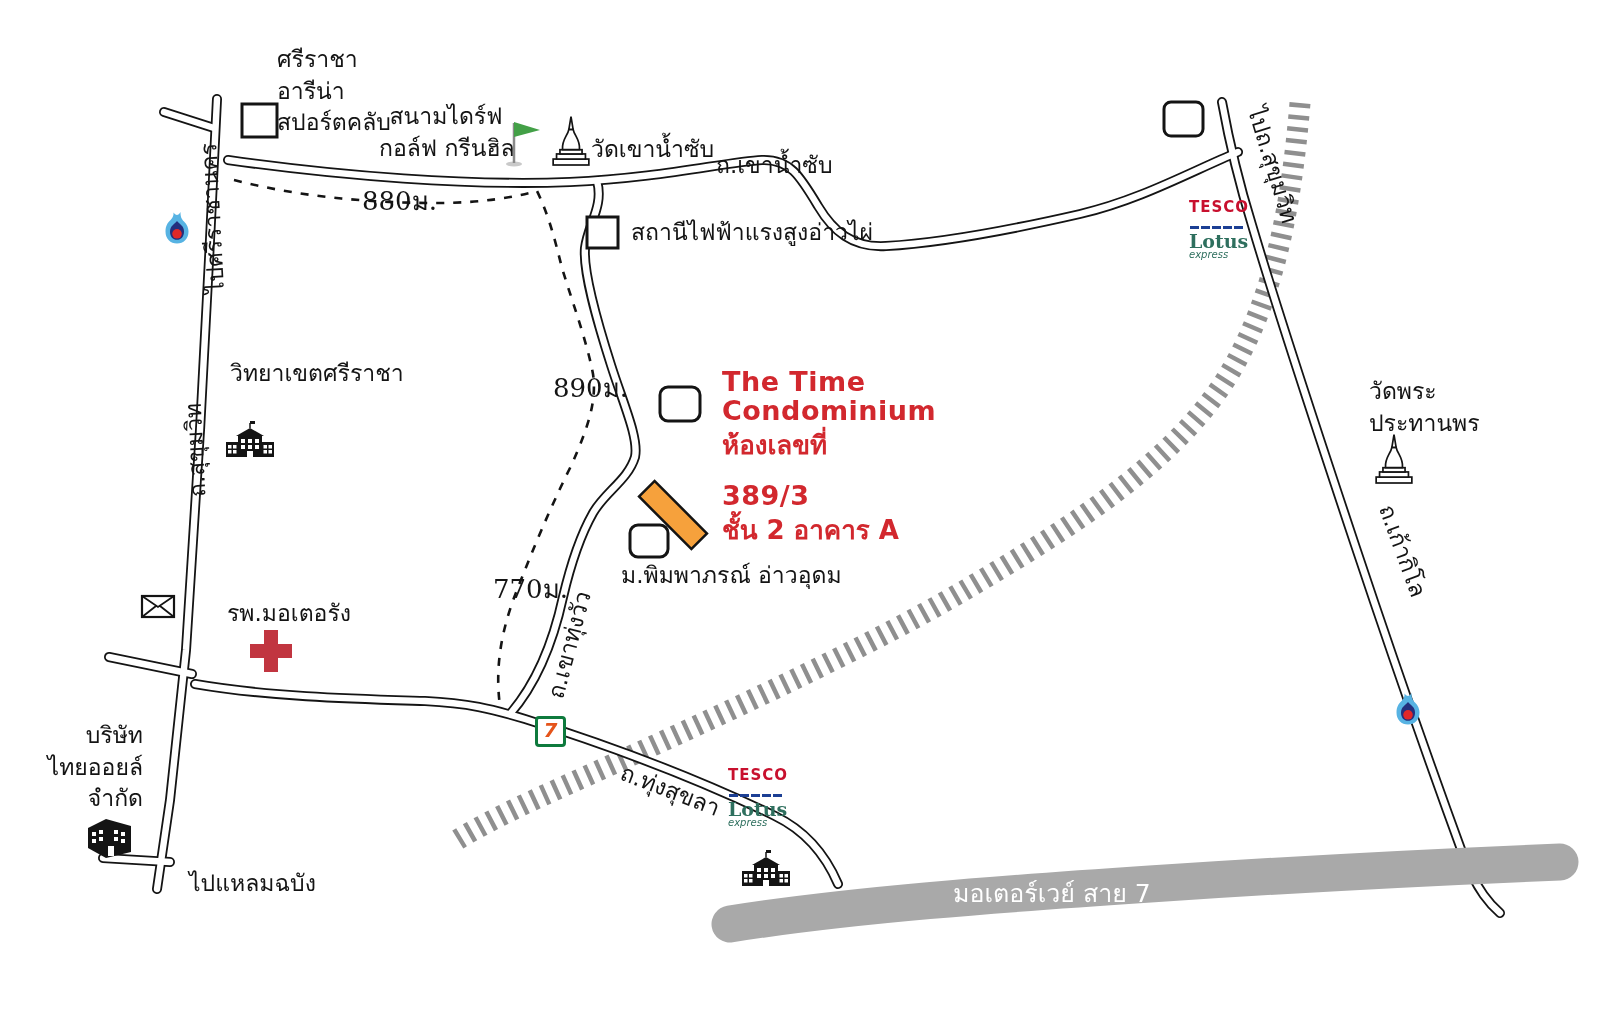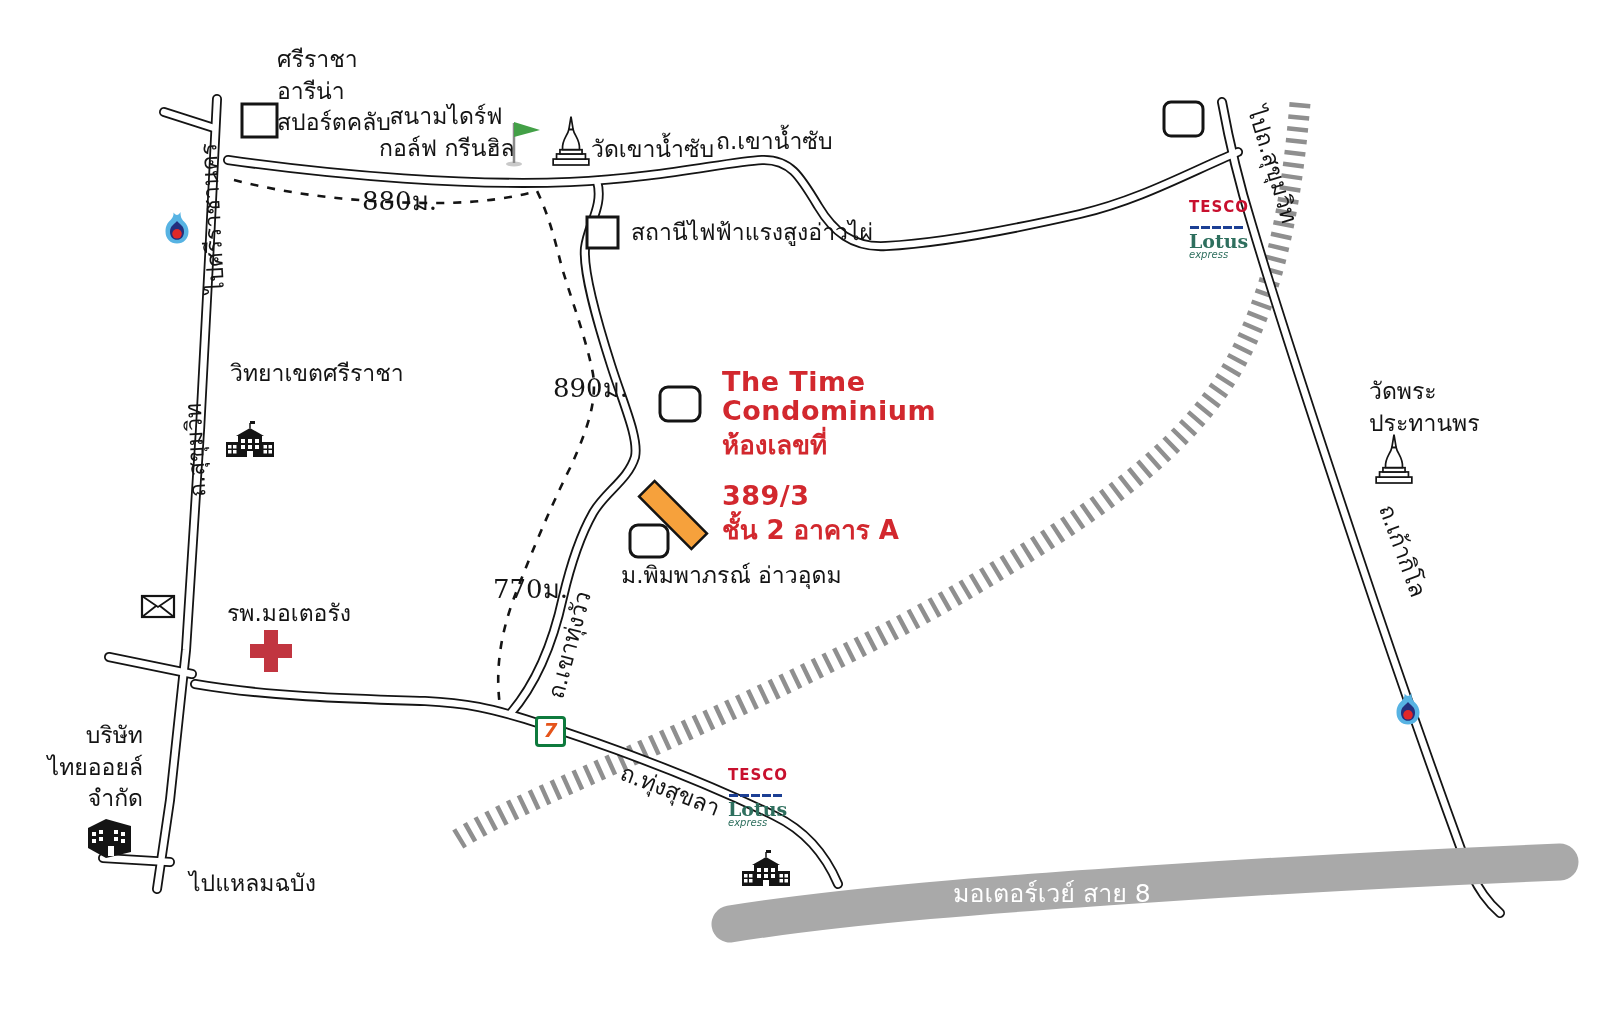--- a/index.html
+++ b/index.html
@@ -168,21 +168,21 @@
   <div>สปอร์ตคลับ</div>
 </div>
 
 <div class="lbl ctr" style="left:379px;top:101px;width:134px;">
   <div>สนามไดร์ฟ</div>
   <div>กอล์ฟ กรีนฮิล</div>
 </div>
 
 <div class="lbl" style="left:591px;top:134px;">วัดเขาน้ำซับ</div>
 
-<div class="lbl" style="left:716px;top:126px;">ถ.เขาน้ำซับ</div>
+<div class="lbl" style="left:716px;top:150px;">ถ.เขาน้ำซับ</div>
 
 <div class="lbl" style="left:631px;top:217px;">สถานีไฟฟ้าแรงสูงอ่าวไผ่</div>
 
 <div class="lbl dist" style="left:362px;top:184px;">880ม.</div>
 
 <div class="lbl" style="left:230px;top:358px;">
   <div>วิทยาเขตศรีราชา</div>
 </div>
 
 <div class="lbl dist" style="left:553px;top:371px;">890ม.</div>
@@ -200,21 +200,21 @@
 <div class="lbl" style="left:227px;top:598px;">รพ.มอเตอรัง</div>
 
 <div class="lbl rgt" style="left:35px;top:720px;width:108px;">
   <div>บริษัท</div>
   <div>ไทยออยล์</div>
   <div>จำกัด</div>
 </div>
 
 <div class="lbl" style="left:189px;top:868px;">ไปแหลมฉบัง</div>
 
-<div class="lbl mw" style="left:953px;top:877px;">มอเตอร์เวย์ สาย 8</div>
+<div class="lbl mw" style="left:953px;top:877px;">มอเตอร์เวย์ สาย 7</div>
 
 <div class="lbl" style="left:1369px;top:376px;">
   <div>วัดพระ</div>
   <div>ประทานพร</div>
 </div>
 
 <div class="lbl rot" style="left:213px;top:218px;transform:translate(-50%,-50%) rotate(-93deg);">ไปศรีราชานคร</div>
 
 <div class="lbl rot" style="left:196px;top:450px;transform:translate(-50%,-50%) rotate(-93deg);">ถ.สุขุมวิท</div>
 

